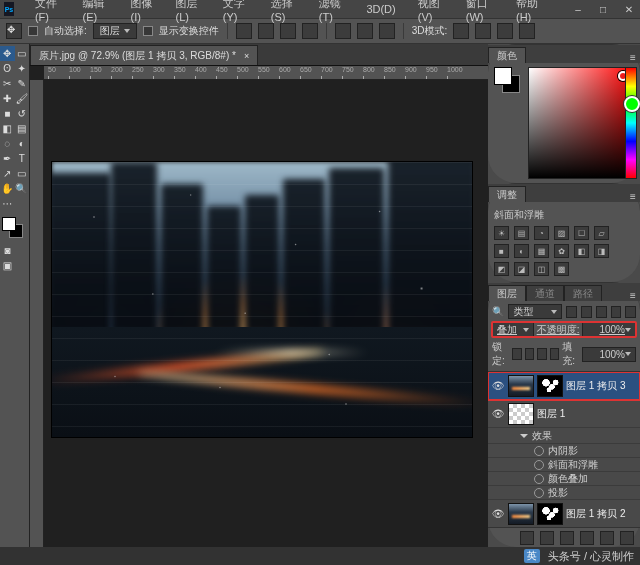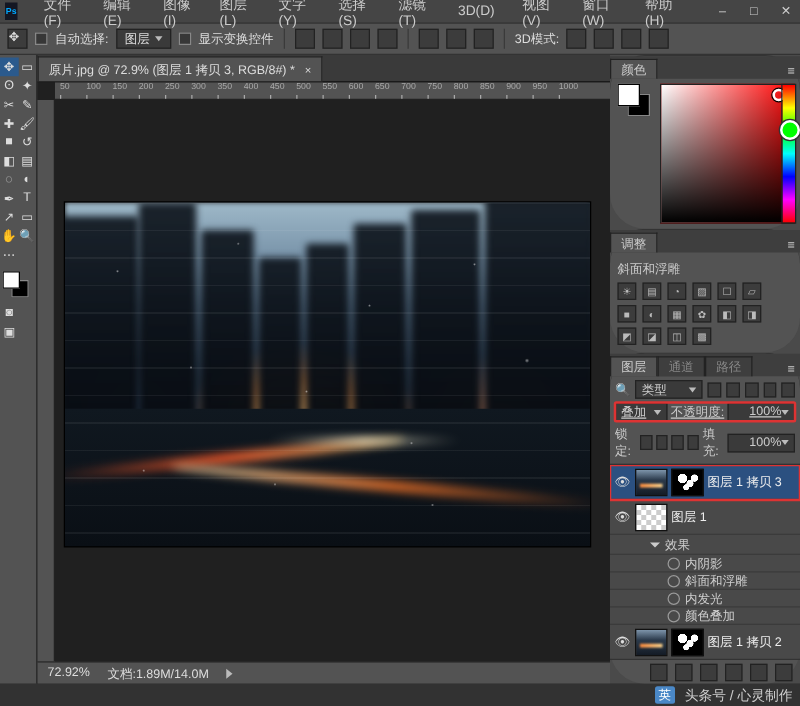--- a/index.html
+++ b/index.html
@@ -278,25 +278,20 @@
               <div class="bld b7"></div>
               <div class="bld b8"></div>
       <div class="road"></div>
       <div class="streak s1"></div>
               <div class="streak s2"></div>
               <div class="streak s3"></div>
       <div class="drips"></div>
      </div>
     </div>
    </div>
-   <div class="statusbar">
-    <span>72.92%</span>
-    <span>文档:1.89M/14.0M</span>
-    <span class="tri"></span>
-   </div>
   </div>
 
   <div class="panels">
 
    <div class="panel colorpanel">
     <div class="ptabs">
             <div class="ptab">颜色</div>
             <div class="pmenu">≡</div>
           </div>
     <div class="body">
@@ -407,24 +402,24 @@
               <span class="chev"></span>
               <span>效果</span>
             </div>
      <div class="fx sub">
               <span>内阴影</span>
             </div>
      <div class="fx sub">
               <span>斜面和浮雕</span>
             </div>
      <div class="fx sub">
-              <span>内发光</span>
+              <span>颜色叠加</span>
             </div>
      <div class="fx sub">
-              <span>颜色叠加</span>
+              <span>投影</span>
             </div>
      <div class="lrow">
       <span class="eye">👁</span>
       <div class="th city"></div>
       <div class="th mask"></div>
       <span class="lname">图层 1 拷贝 2</span>
      </div>
 
     </div>
     <div class="lfoot">

